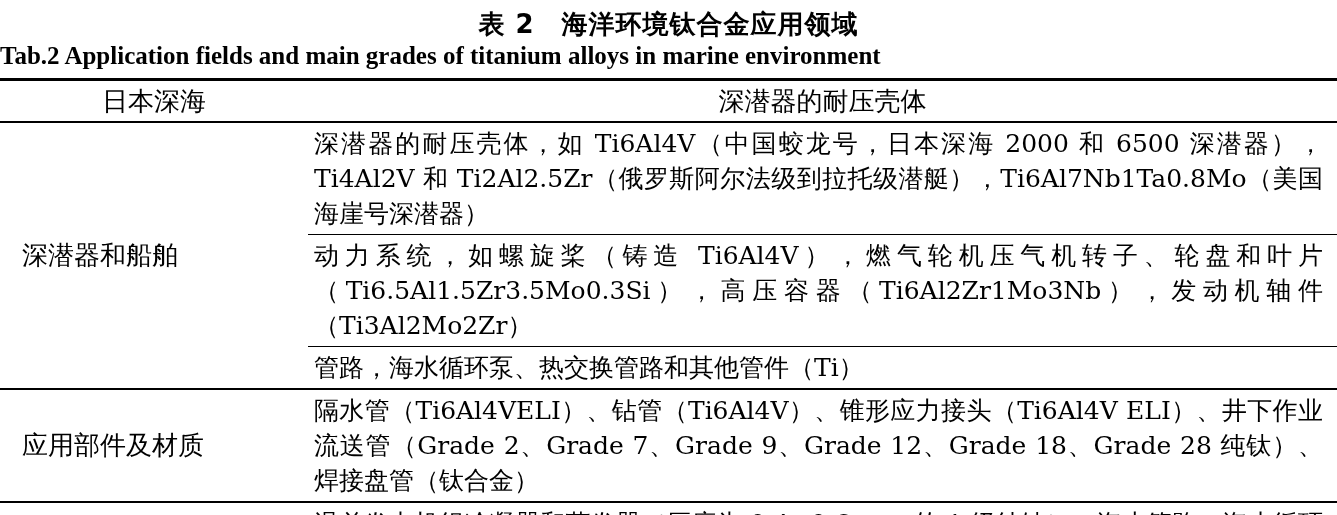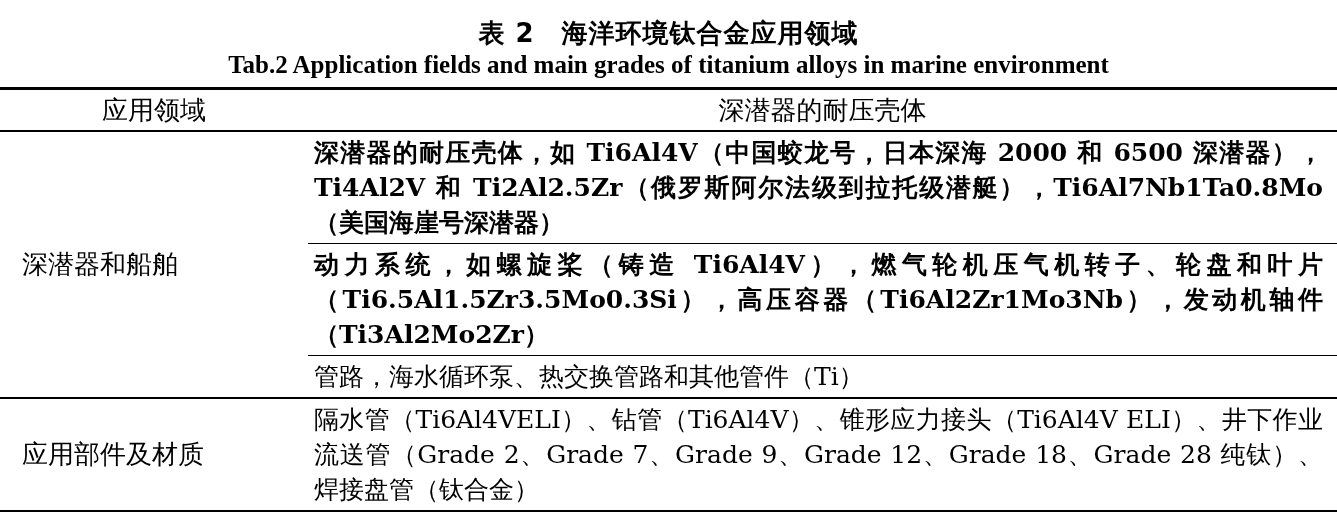--- a/index.html
+++ b/index.html
@@ -15,25 +15,25 @@
     font-family: "DejaVu Serif", "Liberation Serif", serif;
     box-sizing: border-box;
     overflow: hidden;
   }
   .title-zh {
     text-align: center;
     font-family: "DejaVu Sans", "Liberation Sans", sans-serif;
     font-weight: bold;
     font-size: 26px;
     line-height: 32px;
-    padding-top: 17px;
+    padding-top: 8px;
     letter-spacing: 1px;
   }
   .title-en {
-    text-align: center;
+    text-align: left;
     font-family: "Liberation Serif", "DejaVu Serif", serif;
     font-weight: bold;
     font-size: 25px;
     line-height: 31px;
   }
   table.apptable {
     width: 1337px;
     border-collapse: collapse;
     table-layout: fixed;
     margin-top: 7px;
@@ -65,40 +65,39 @@
   }
   td.detail-cell {
     vertical-align: middle;
     text-align: justify;
     padding: 3px 14px 3px 6px;
     line-height: 35px;
     font-size: 25px;
   }
   td.sub-divided {
     border-bottom: 1.5px solid #000;
-    font-weight: bold;
   }
 </style>
 </head>
 <body>
 
 <div class="page">
 
   <div class="title-zh">表 2　海洋环境钛合金应用领域</div>
   <div class="title-en">Tab.2 Application fields and main grades of titanium alloys in marine environment</div>
 
   <table class="apptable">
     <colgroup>
         <col class="c1">
         <col class="c2">
       </colgroup>
 
     <tbody>
         <tr class="header-row">
-      <td>应用领域</td>
+      <td>日本深海</td>
       <td>深潜器的耐压壳体</td>
     </tr>
 
     <tr class="group-start">
       <td class="field-cell" rowspan="3">深潜器和船舶</td>
       <td class="detail-cell sub-divided">深潜器的耐压壳体，如 Ti6Al4V（中国蛟龙号，日本深海 2000 和 6500 深潜器），Ti4Al2V 和 Ti2Al2.5Zr（俄罗斯阿尔法级到拉托级潜艇），Ti6Al7Nb1Ta0.8Mo（美国海崖号深潜器）</td>
     </tr>
     <tr>
       <td class="detail-cell sub-divided">动力系统，如螺旋桨（铸造 Ti6Al4V），燃气轮机压气机转子、轮盘和叶片（Ti6.5Al1.5Zr3.5Mo0.3Si），高压容器（Ti6Al2Zr1Mo3Nb），发动机轴件（Ti3Al2Mo2Zr）</td>
     </tr>

